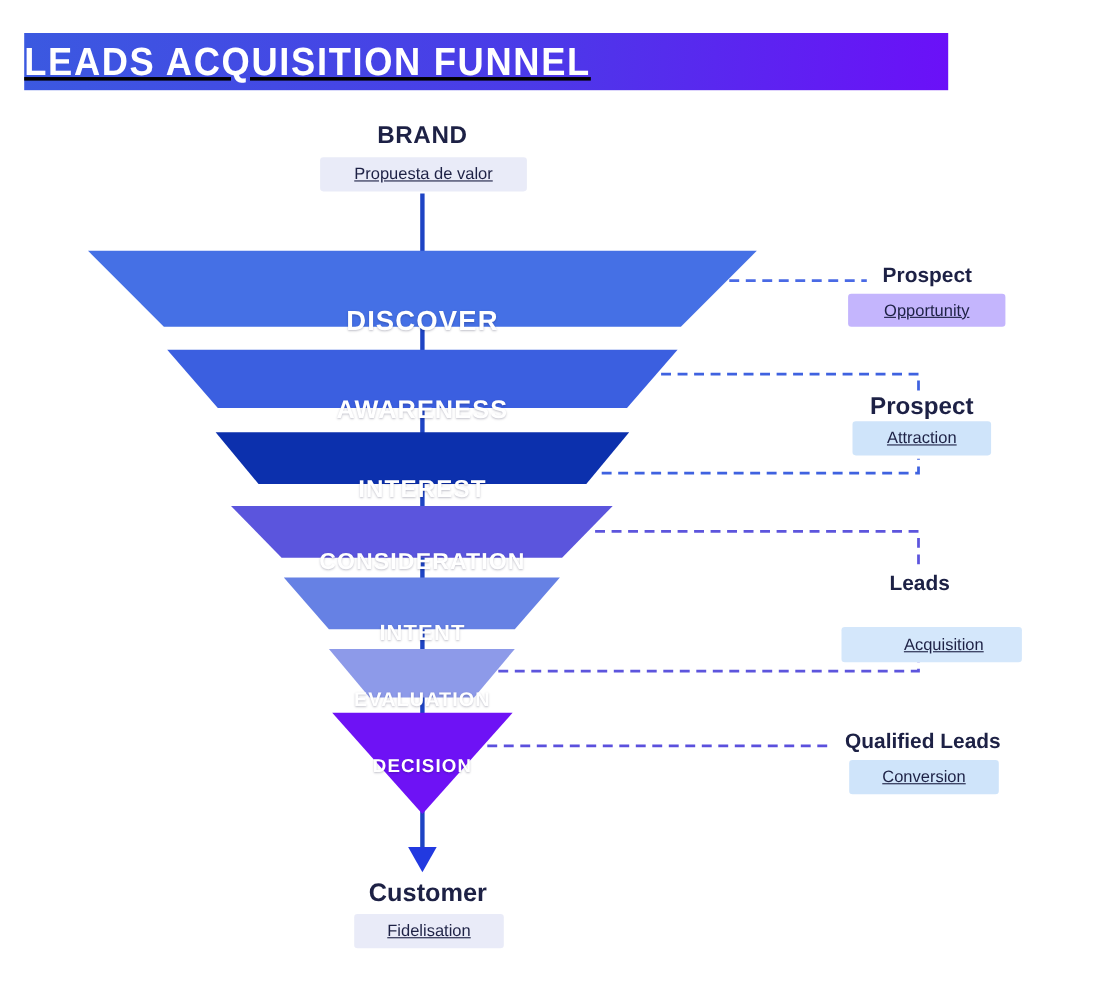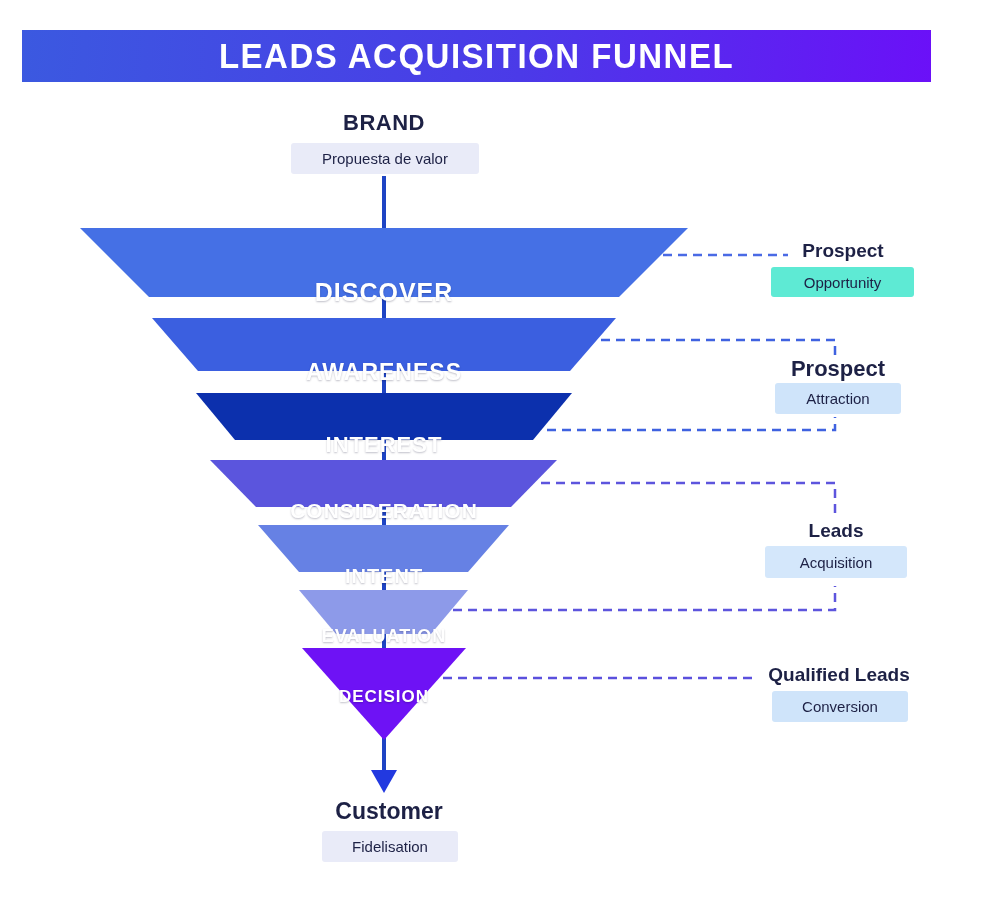--- a/index.html
+++ b/index.html
@@ -3,36 +3,36 @@
 <meta charset="utf-8">
 <style>
   html,body{margin:0;padding:0;background:#ffffff;}
   #stage{
     position:relative;width:1000px;height:900px;background:#ffffff;overflow:hidden;
     font-family:"Liberation Sans",sans-serif;
   }
   .abs{position:absolute;}
   
   .banner{
-    left:22px;top:30px;width:909px;height:52px;
+    left:22px;top:30px;width:840px;height:52px;
     background:linear-gradient(95deg,#3b59e0 0%,#4b3ae8 55%,#6b10f8 100%);
-    display:flex;align-items:center;justify-content:center;
+    display:flex;align-items:center;text-decoration:underline;
   }
   .banner-title{
     color:#ffffff;font-weight:bold;font-size:33px;letter-spacing:1.5px;
     transform:scaleY(1.08);white-space:nowrap;
   }
   
   svg.layer{position:absolute;left:0;top:0;width:1000px;height:900px;}
   
   .h-dark{color:#1d2145;font-weight:bold;text-align:center;white-space:nowrap;}
   
   .pill{
     display:flex;align-items:center;justify-content:center;
-    border-radius:3px;color:#1d2145;font-size:15px;white-space:nowrap;
+    border-radius:3px;color:#1d2145;font-size:15px;white-space:nowrap;text-decoration:underline;
   }
   
   .stage-label{
     left:234px;width:300px;text-align:center;color:#ffffff;font-weight:bold;
     letter-spacing:1px;white-space:nowrap;text-shadow:0 1px 2px rgba(0,0,40,0.25);margin-top:28px;
   }
 </style>
 </head>
 <body>
 
@@ -71,27 +71,27 @@
 
   <div class="abs stage-label" style="top:250px;font-size:25px;">DISCOVER</div>
   <div class="abs stage-label" style="top:331px;font-size:23px;">AWARENESS</div>
   <div class="abs stage-label" style="top:404px;font-size:22px;">INTEREST</div>
   <div class="abs stage-label" style="top:471px;font-size:21px;">CONSIDERATION</div>
   <div class="abs stage-label" style="top:598px;font-size:18px;">EVALUATION</div>
   <div class="abs stage-label" style="top:537px;font-size:20px;">INTENT</div>
   <div class="abs stage-label" style="top:659px;font-size:17px;text-align:center;">DECISION</div>
 
   <div class="abs h-dark" style="left:743px;top:240px;width:200px;font-size:19px;">Prospect</div>
-  <div class="abs pill" style="left:771px;top:267px;width:143px;height:30px;background:#5eead4;">Opportunity</div>
+  <div class="abs pill" style="left:771px;top:267px;width:143px;height:30px;background:#c4b5fd;">Opportunity</div>
 
   <div class="abs h-dark" style="left:738px;top:356px;width:200px;font-size:22px;">Prospect</div>
   <div class="abs pill" style="left:775px;top:383px;width:126px;height:31px;background:#cfe4fa;">Attraction</div>
 
   <div class="abs h-dark" style="left:736px;top:520px;width:200px;font-size:19px;">Leads</div>
-  <div class="abs pill" style="left:765px;top:546px;width:142px;height:32px;background:#d4e7fb;">Acquisition</div>
+  <div class="abs pill" style="left:765px;top:570px;width:142px;height:32px;background:#d4e7fb;padding-left:22px;">Acquisition</div>
 
   <div class="abs pill" style="left:772px;top:691px;width:136px;height:31px;background:#cfe4fa;">Conversion</div>
   <div class="abs h-dark" style="left:739px;top:664px;width:200px;font-size:19px;">Qualified Leads</div>
 
   <div class="abs h-dark" style="left:289px;top:798px;width:200px;font-size:23px;">Customer</div>
   <div class="abs pill" style="left:322px;top:831px;width:136px;height:31px;background:#e9ebf8;">Fidelisation</div>
 
 </div>
 
 </body></html>

